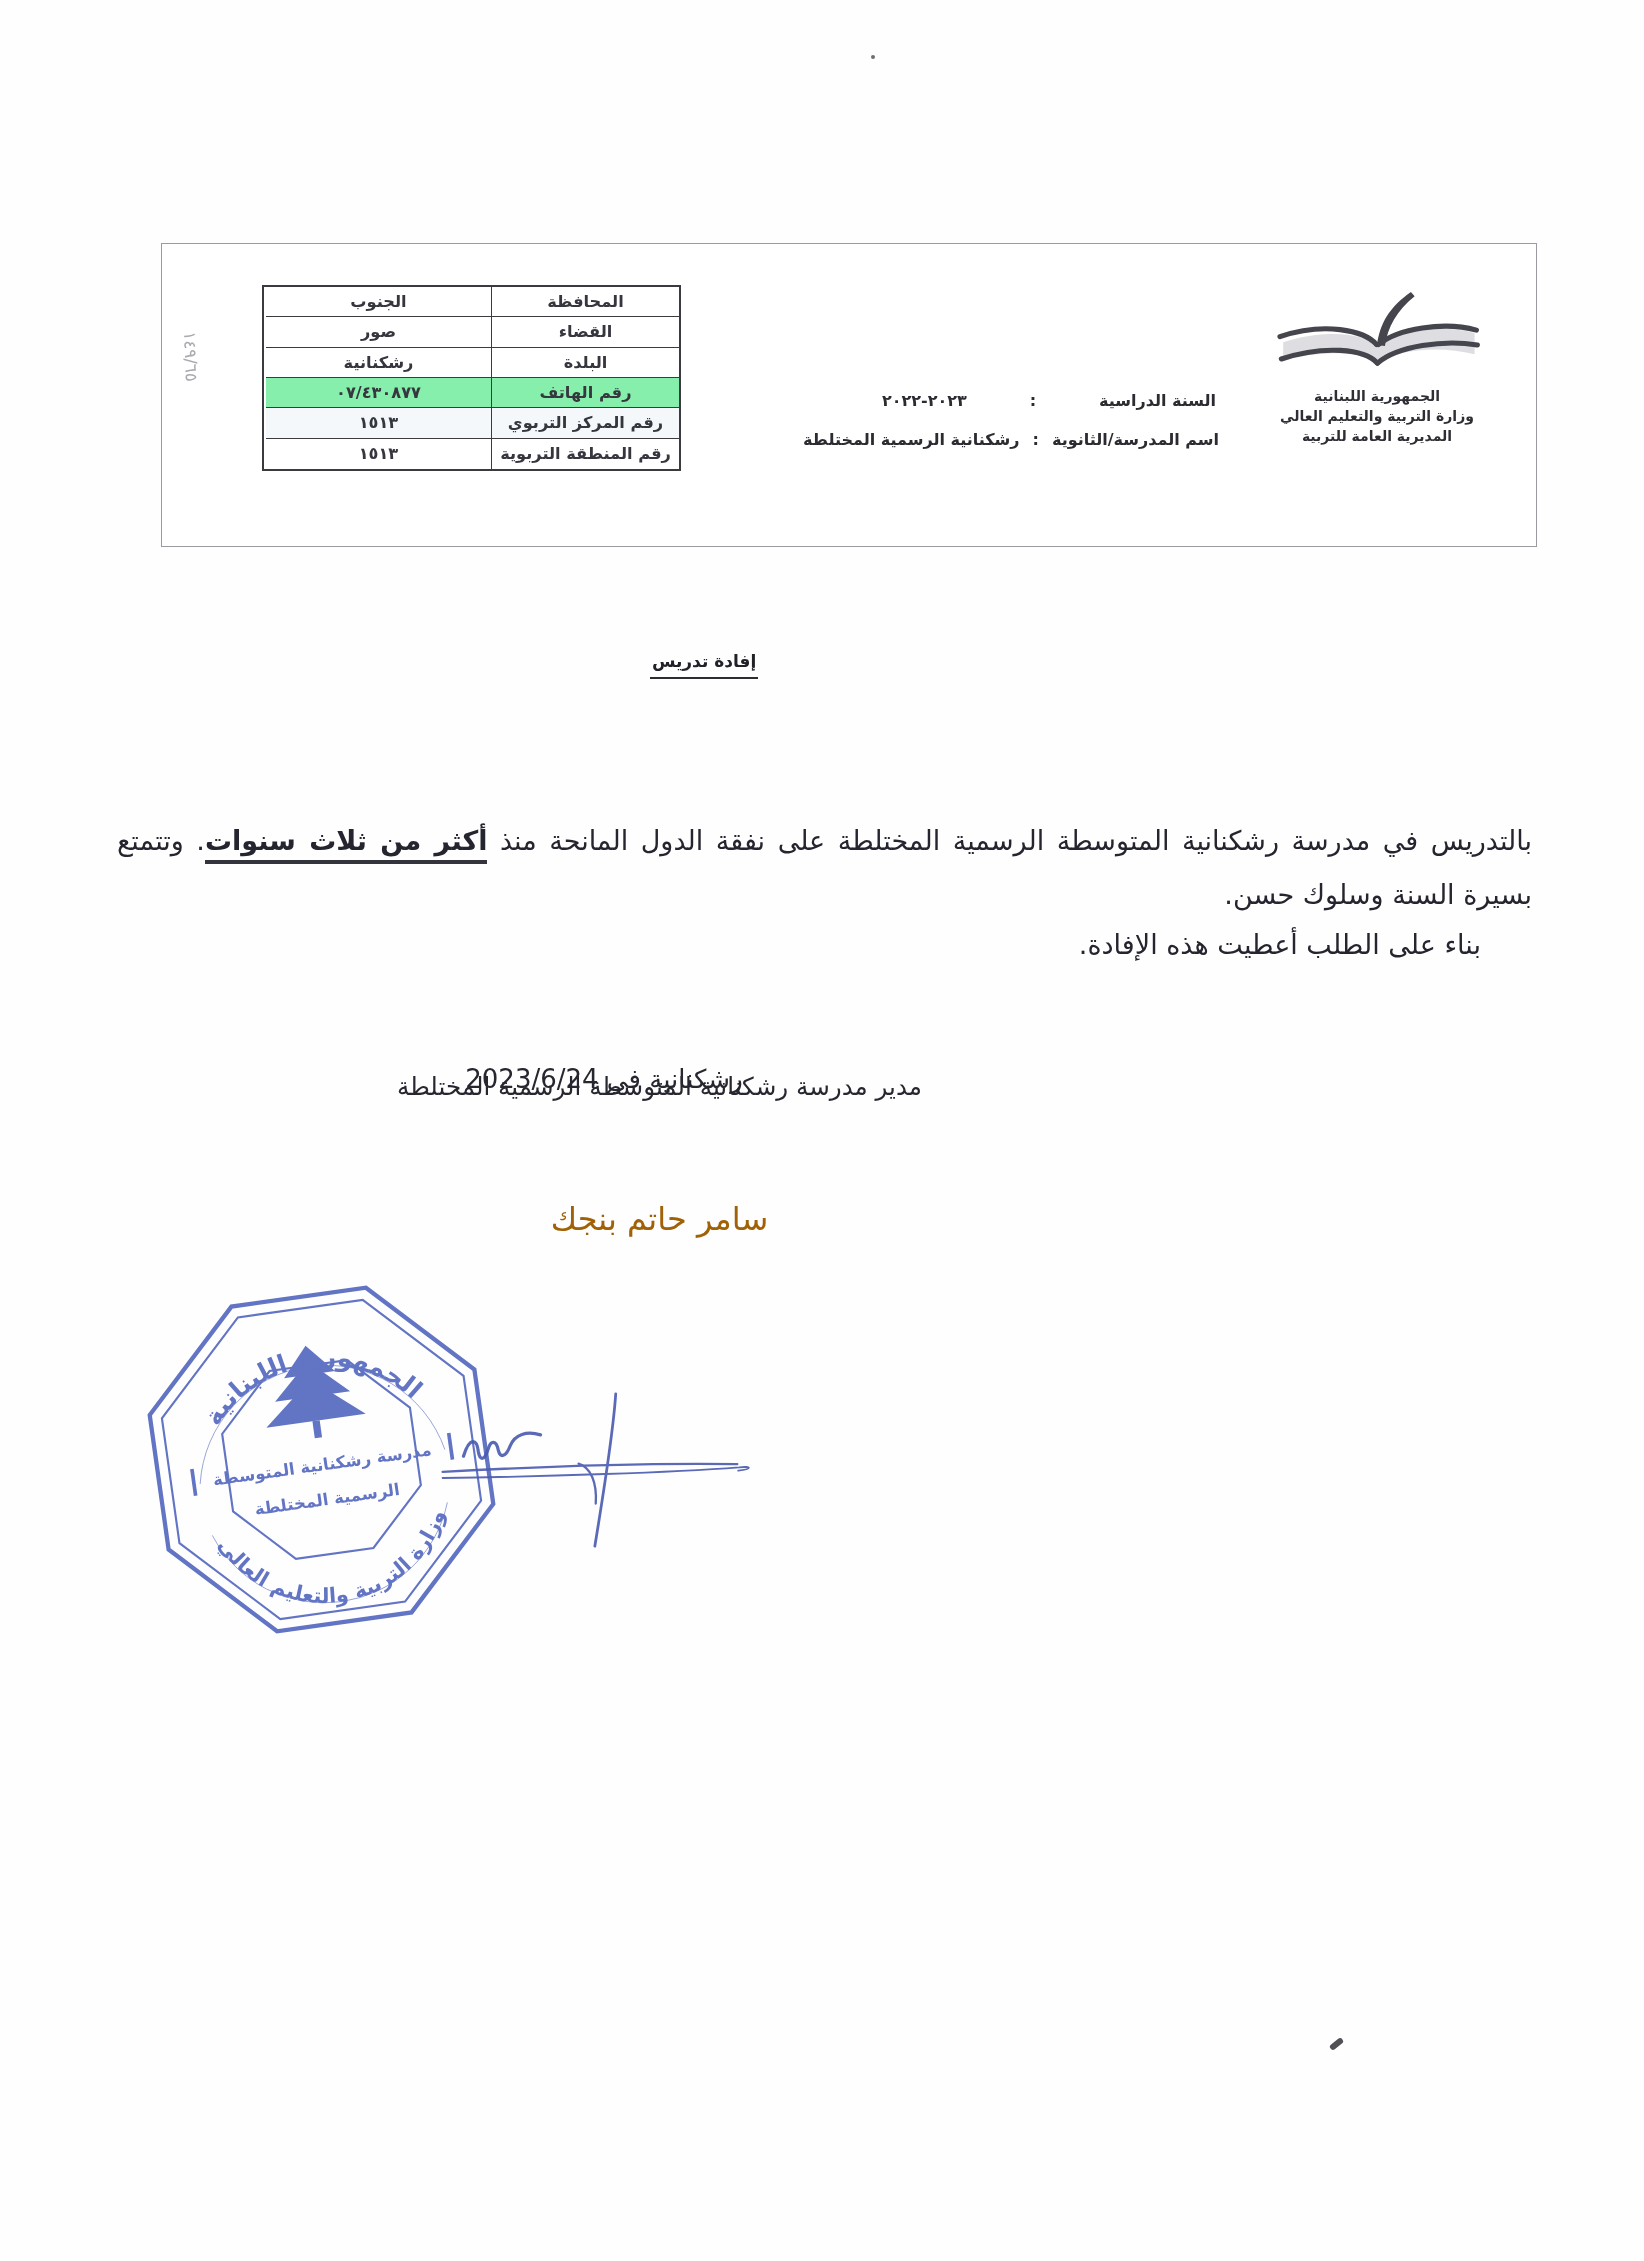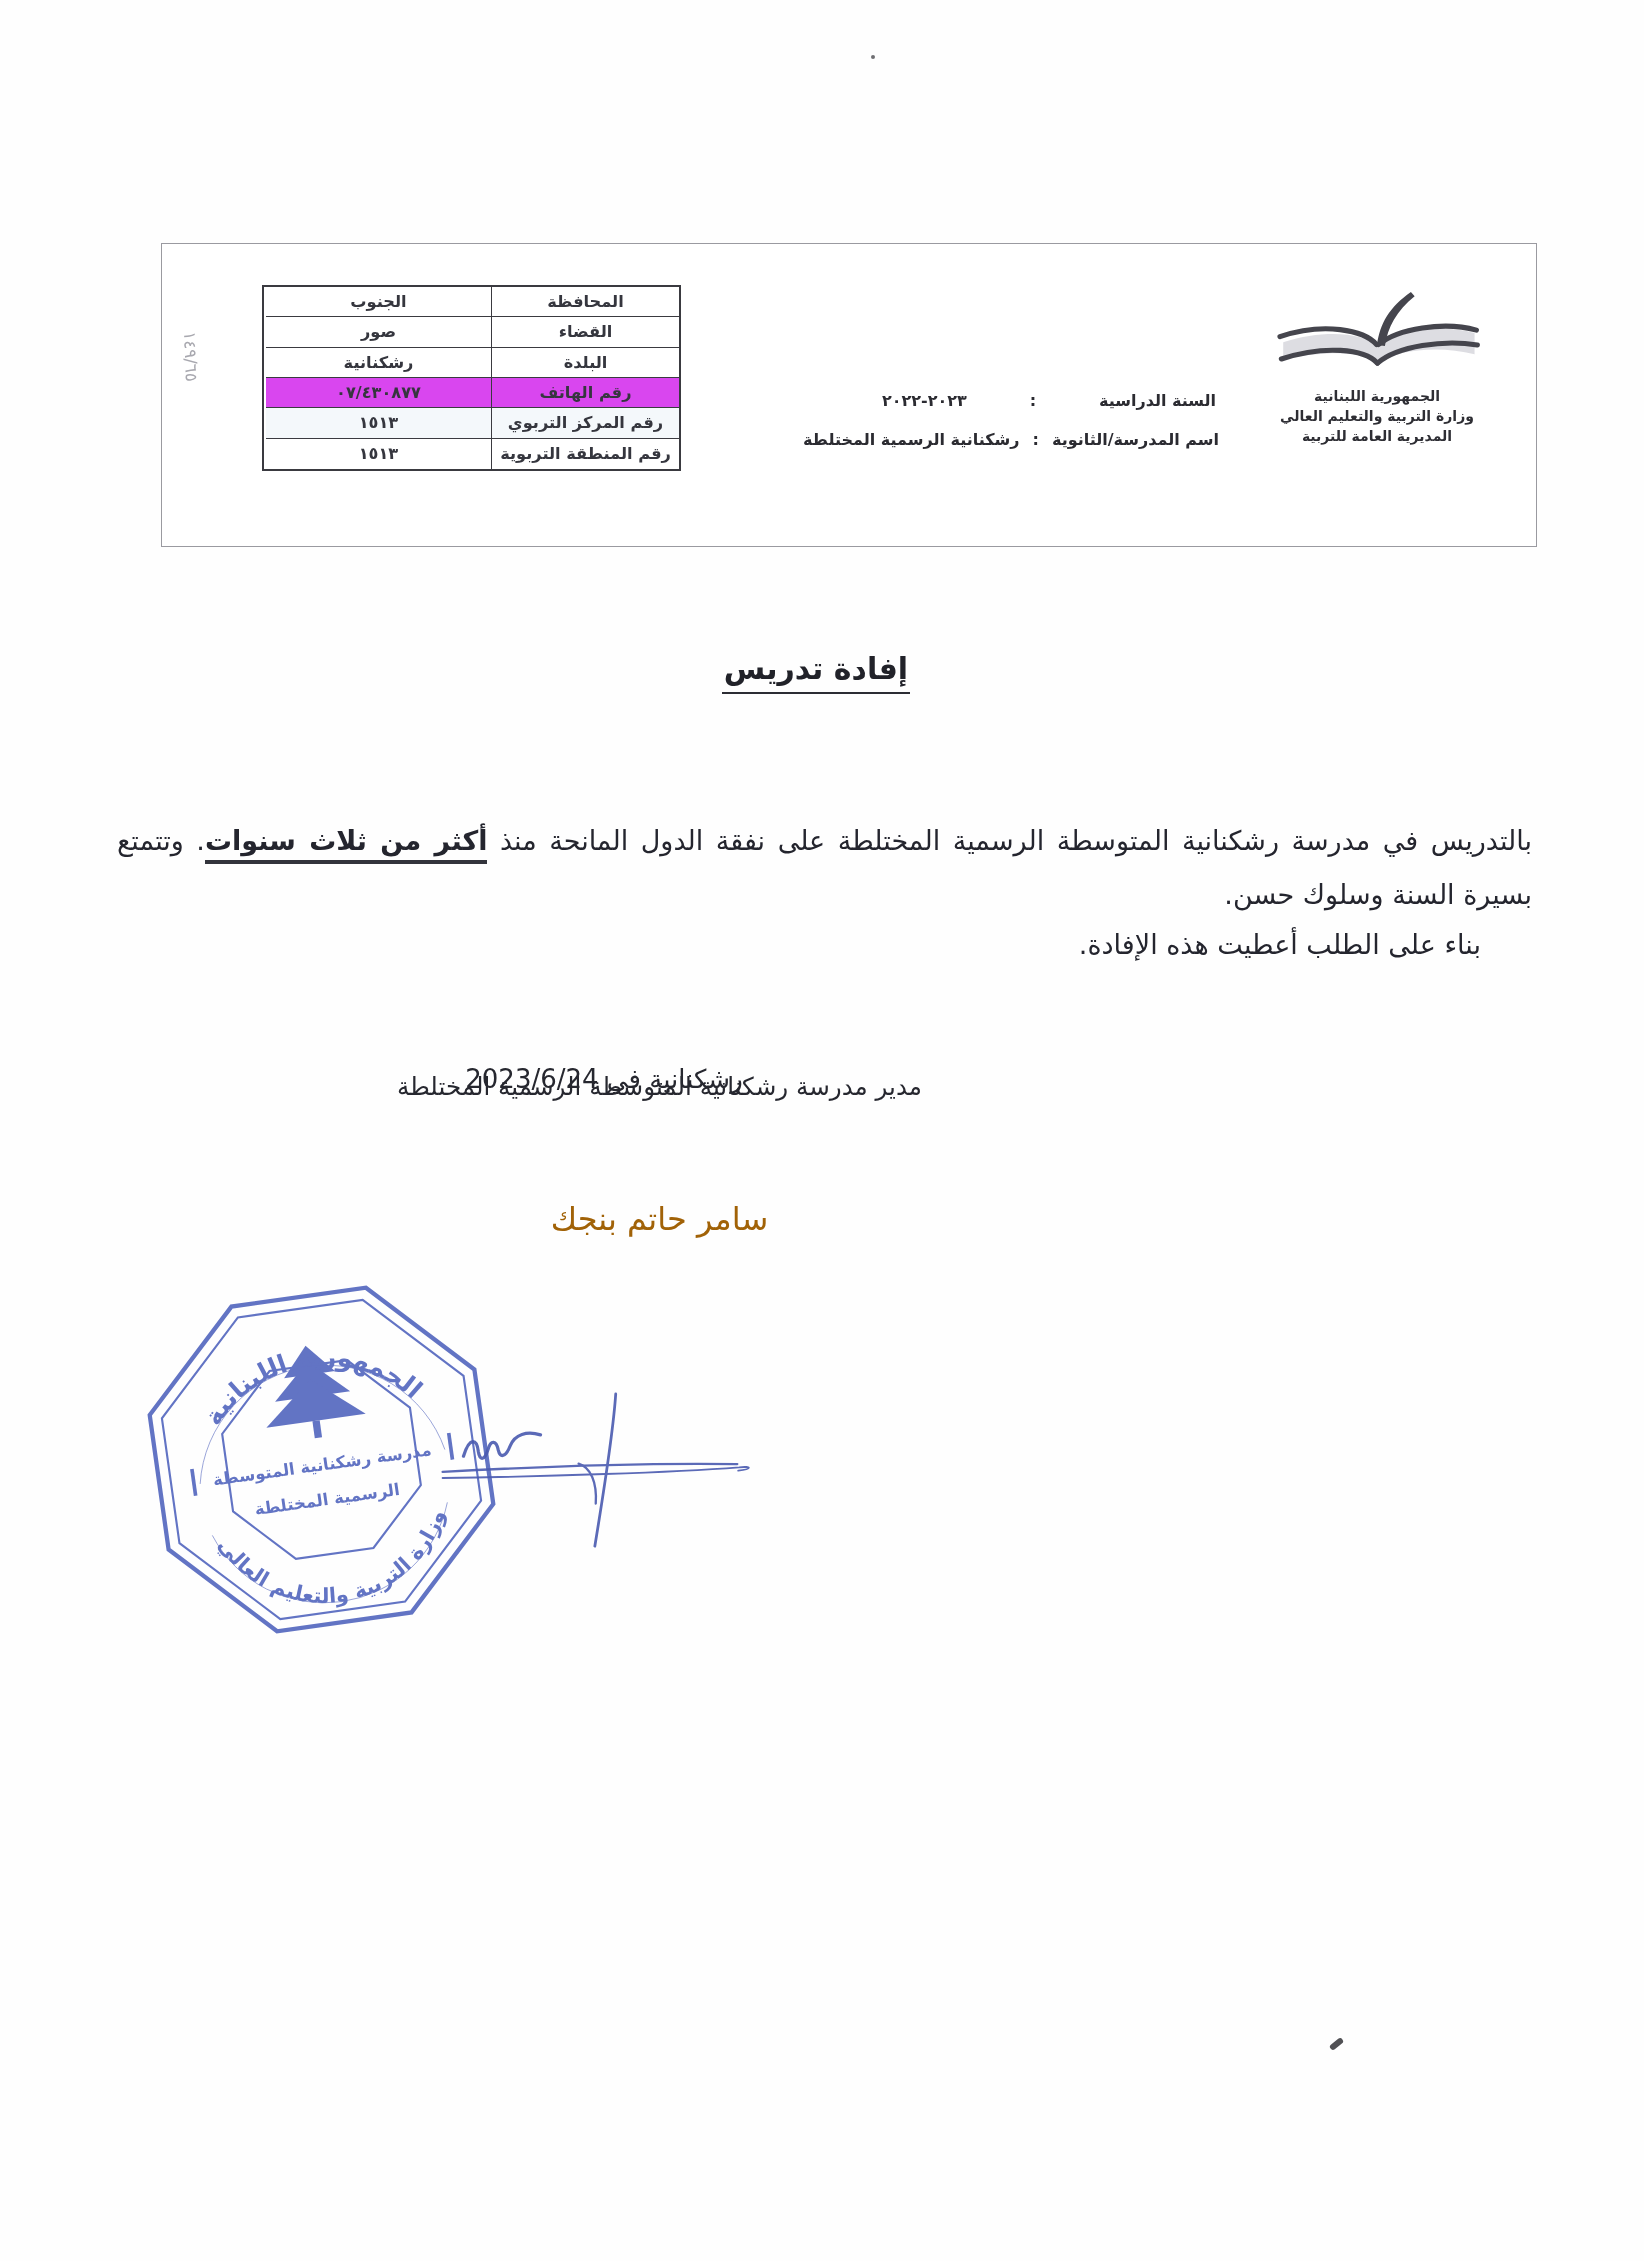--- a/index.html
+++ b/index.html
@@ -17,21 +17,21 @@
     display:grid; grid-template-columns:188px 225px; grid-template-rows:repeat(6,1fr);
     direction:rtl; border:2.8px solid #3a3a40; background:#fff;
   }
   .info-cell{
     display:flex; align-items:center; justify-content:center;
     font-size:16.2px; font-weight:bold; color:#35363e;
     border-bottom:1.9px solid #3a3a40; overflow:hidden; white-space:nowrap;
   }
   .info-cell.label{ border-left:1.9px solid #3a3a40; }
   .info-row-last{ border-bottom:none; }
-  .tint-a{ background:#d946ef; }
+  .tint-a{ background:#86efac; }
   .tint-b{ background:#f4f8fb; }
   .hand-note{
     position:absolute; left:200px; top:331px; font-size:16.7px; color:#84848e;
     opacity:.7; transform:rotate(88deg); transform-origin:left top; direction:rtl;
     white-space:nowrap; letter-spacing:2.8px;
   }
   .ministry{
     position:absolute; left:1270px; top:290px; width:214px; text-align:center;
   }
   .ministry-lines{ margin-top:2.8px; font-size:14px; font-weight:bold; line-height:20px; color:#2e2e34; direction:rtl;}
@@ -39,22 +39,22 @@
     position:absolute; direction:rtl; display:flex; align-items:baseline;
     font-size:16px; color:#2b2b31; white-space:nowrap;
   }
   .hdr-line .lab{ font-weight:bold; }
   .hdr-line .col{ padding:0 13px; font-weight:bold;}
   .hdr-line .val{ font-weight:bold; }
   .hdr-line-a{ left:882px; top:391px; width:334px; justify-content:space-between;}
   .hdr-line-b{ left:831px; top:430px; width:388px; justify-content:space-between;}
   
   .doc-title{
-    position:absolute; left:650px; top:651px; width:260px; text-align:right;
-    font-size:30px; font-weight:bold; color:#212229; direction:rtl;
+    position:absolute; left:650px; top:651px; width:260px; text-align:left;
+    font-size:17px; font-weight:bold; color:#212229; direction:rtl;
   }
   .doc-title .tspan{ border-bottom:2.8px solid #2c2d34; padding:0 1.9px 5.6px; }
   
   .bline{ position:absolute; direction:rtl; font-size:27px; color:#24252e; white-space:nowrap;}
   .bline-just{ left:117px; right:112px; white-space:normal;
     text-align:justify; text-align-last:justify; }
   .b1{ top:772px; padding-right:27px;}
   .b2{ top:825px;}
   .b3{ top:879px; right:112px; }
   .b4{ top:929px; right:163px; }

